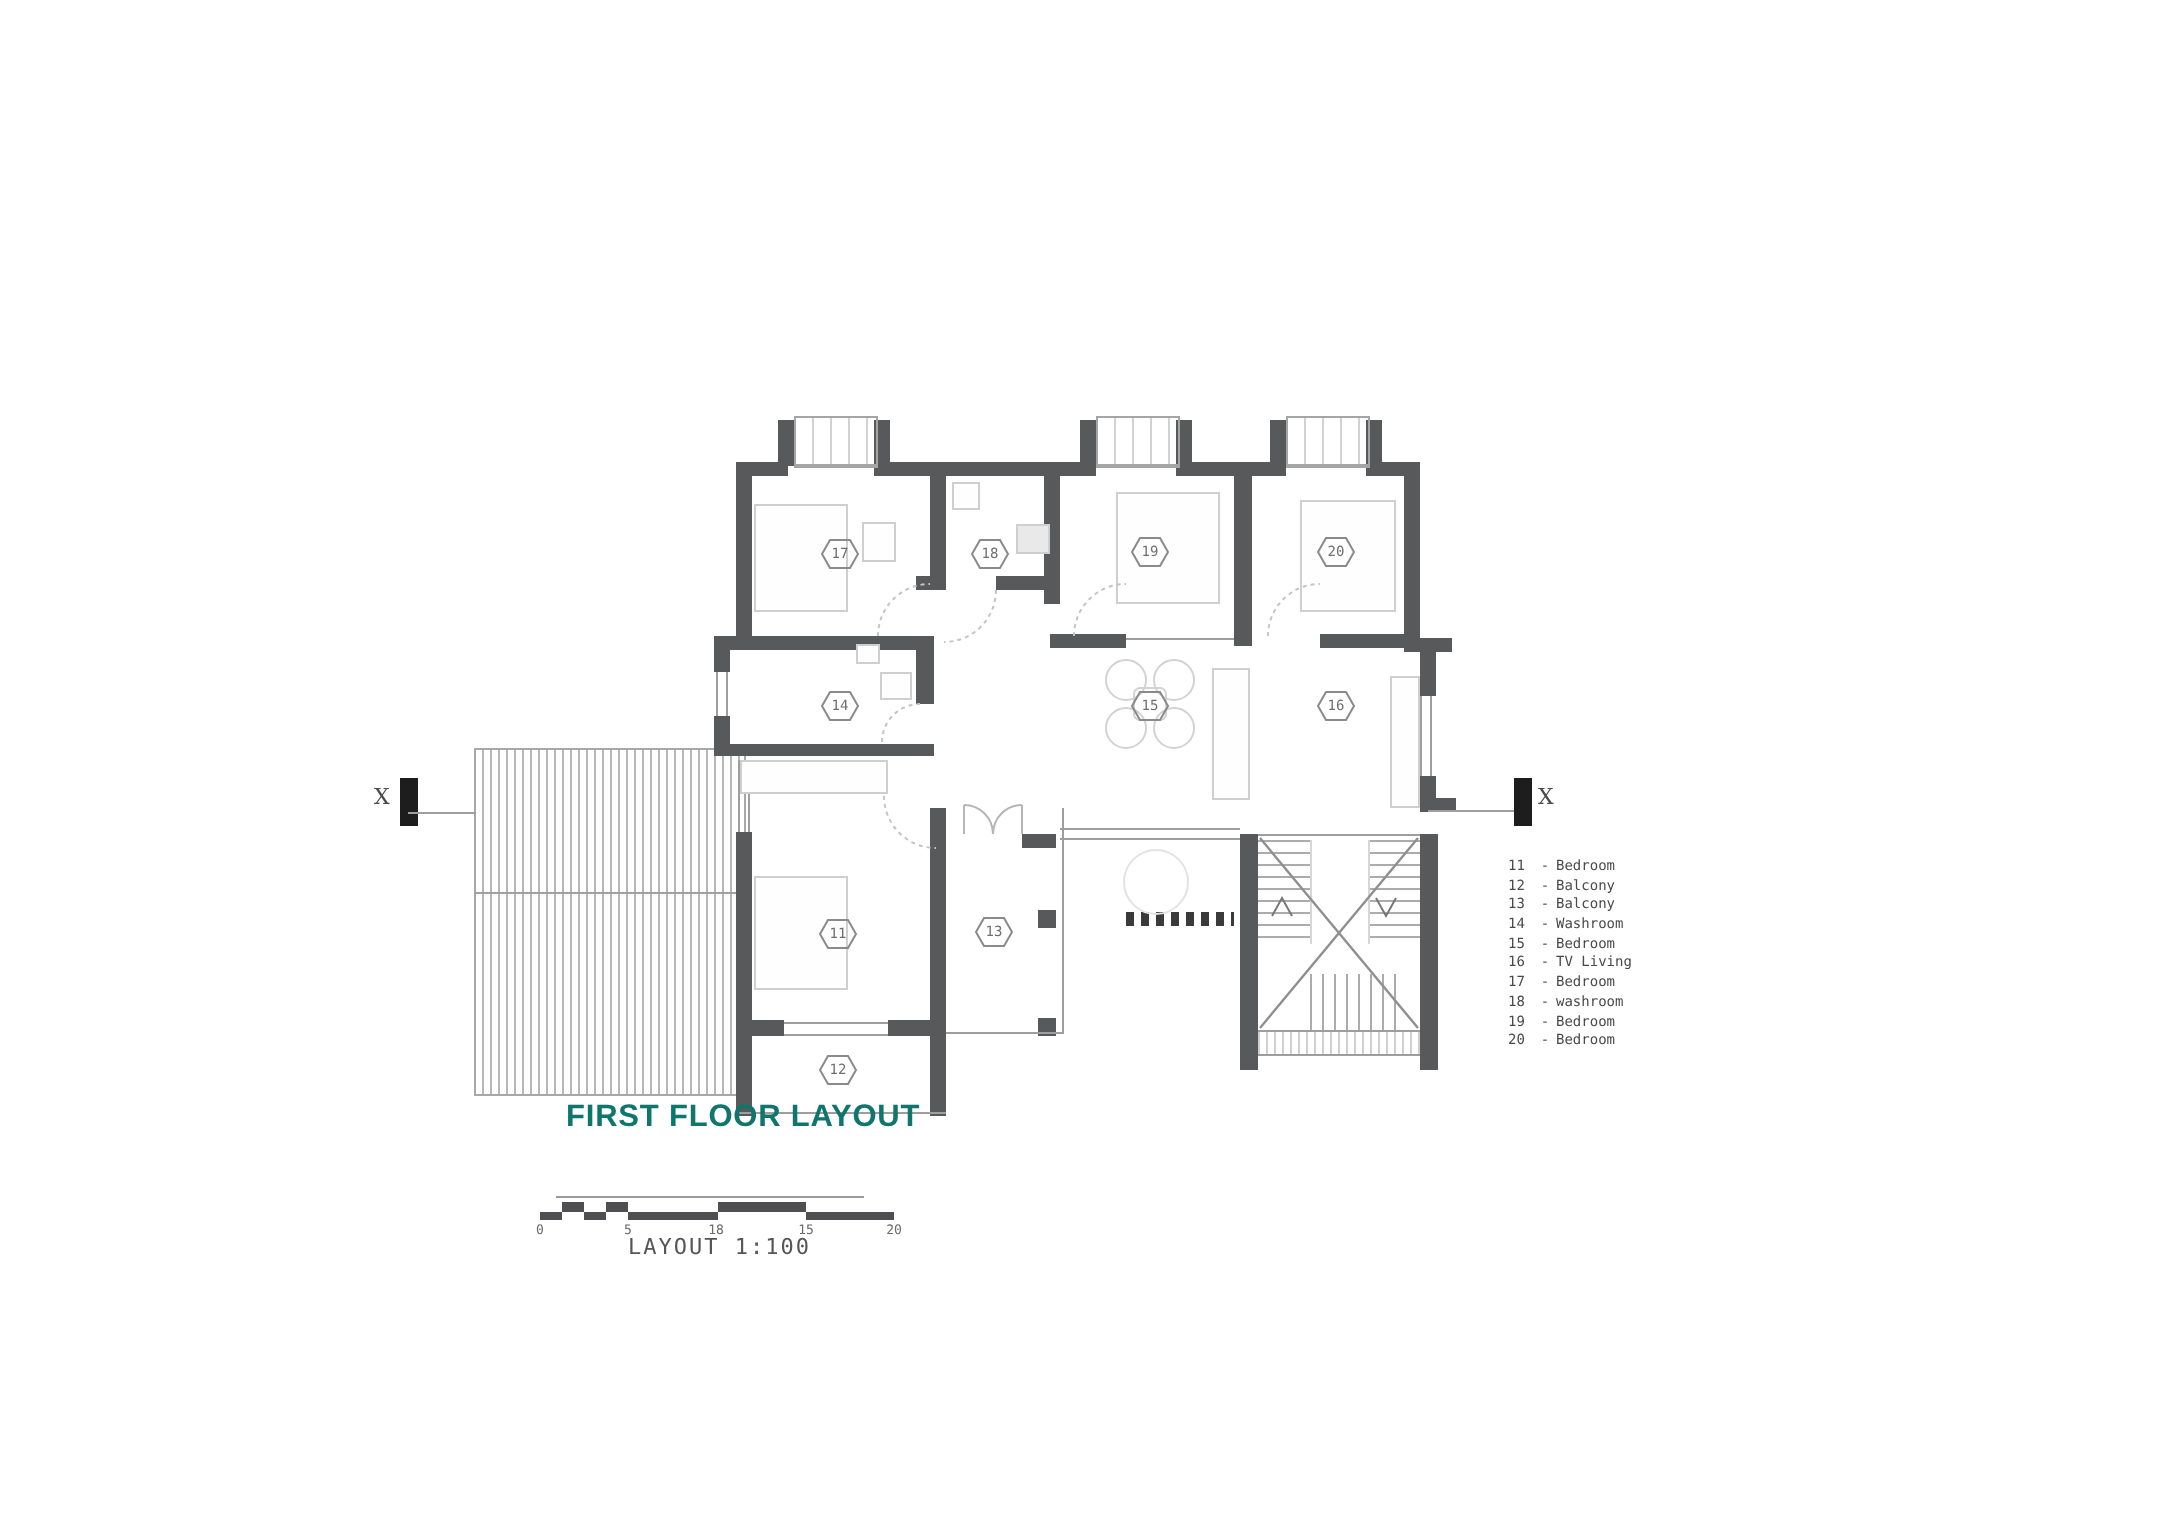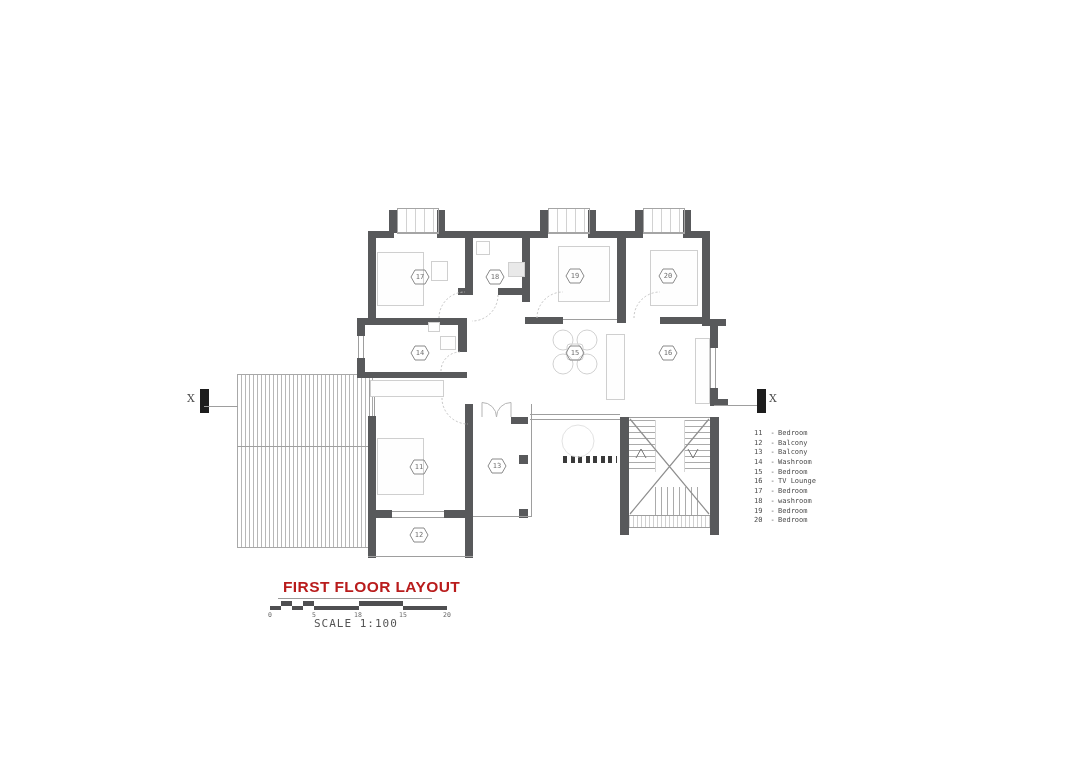--- a/index.html
+++ b/index.html
@@ -37,22 +37,22 @@
                text-align:center;font-size:7px;color:#6f6f6f;font-family:"DejaVu Sans Mono",monospace;}
   
   .xlab{position:absolute;font-size:11px;color:#4a4a4a;font-family:"DejaVu Serif",serif;}
   
   .legend{position:absolute;left:754px;top:429px;font-family:"DejaVu Sans Mono",monospace;
           font-size:7px;color:#4a4a4a;}
   .legend .row{display:flex;height:9.7px;line-height:9.7px;}
   .legend .num{width:13px;}
   .legend .sep{width:11px;text-align:center;}
   
-  .title{position:absolute;left:283px;top:578px;font-size:15.5px;font-weight:bold;
-         color:#b91c1c;letter-spacing:.4px;font-family:"Liberation Sans",sans-serif;}
+  .title{position:absolute;left:283px;top:550px;font-size:15.5px;font-weight:bold;
+         color:#0f766e;letter-spacing:.4px;font-family:"Liberation Sans",sans-serif;}
   .underline{position:absolute;left:278px;top:598px;width:154px;height:1px;background:#9a9a9a;}
   .sbar{position:absolute;left:270px;top:601px;width:177px;height:9px;}
   .sbar .seg{position:absolute;background:#4f4f51;height:4.5px;}
   .tick{position:absolute;top:611px;font-size:6.5px;color:#6a6a6a;
         font-family:"DejaVu Sans Mono",monospace;transform:translateX(-50%);}
   .scalelab{position:absolute;left:314px;top:617px;font-size:11px;color:#555;
             letter-spacing:1px;font-family:"DejaVu Sans Mono",monospace;}
   svg.overlay{position:absolute;left:0;top:0;}
 </style>
 </head>
@@ -279,21 +279,21 @@
       <span class="nm">Washroom</span>
     </div>
     <div class="row">
       <span class="num">15</span>
       <span class="sep">-</span>
       <span class="nm">Bedroom</span>
     </div>
     <div class="row">
       <span class="num">16</span>
       <span class="sep">-</span>
-      <span class="nm">TV Lounge</span>
+      <span class="nm">TV Living</span>
     </div>
     <div class="row">
       <span class="num">17</span>
       <span class="sep">-</span>
       <span class="nm">Bedroom</span>
     </div>
     <div class="row">
       <span class="num">18</span>
       <span class="sep">-</span>
       <span class="nm">washroom</span>
@@ -320,15 +320,15 @@
     <div class="seg" style="left:33.2px;top:0px;width:11px"></div>
     <div class="seg" style="left:44.25px;top:4.5px;width:44.25px"></div>
     <div class="seg" style="left:88.5px;top:0px;width:44.25px"></div>
     <div class="seg" style="left:132.75px;top:4.5px;width:44.25px"></div>
   </div>
   <span class="tick" style="left:270px">0</span>
   <span class="tick" style="left:314px">5</span>
   <span class="tick" style="left:358px">18</span>
   <span class="tick" style="left:403px">15</span>
   <span class="tick" style="left:447px">20</span>
-  <div class="scalelab">SCALE 1:100</div>
+  <div class="scalelab">LAYOUT 1:100</div>
 
 </div>
 
 </body></html>

